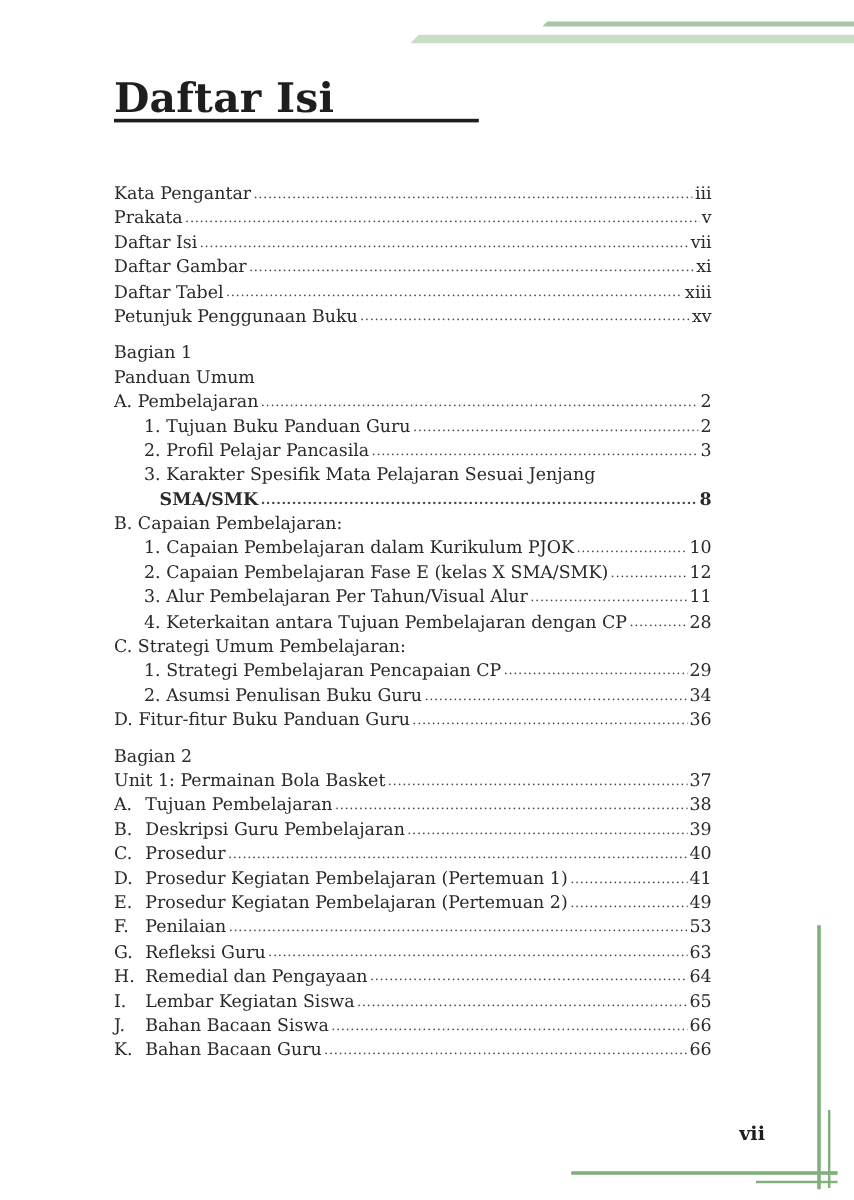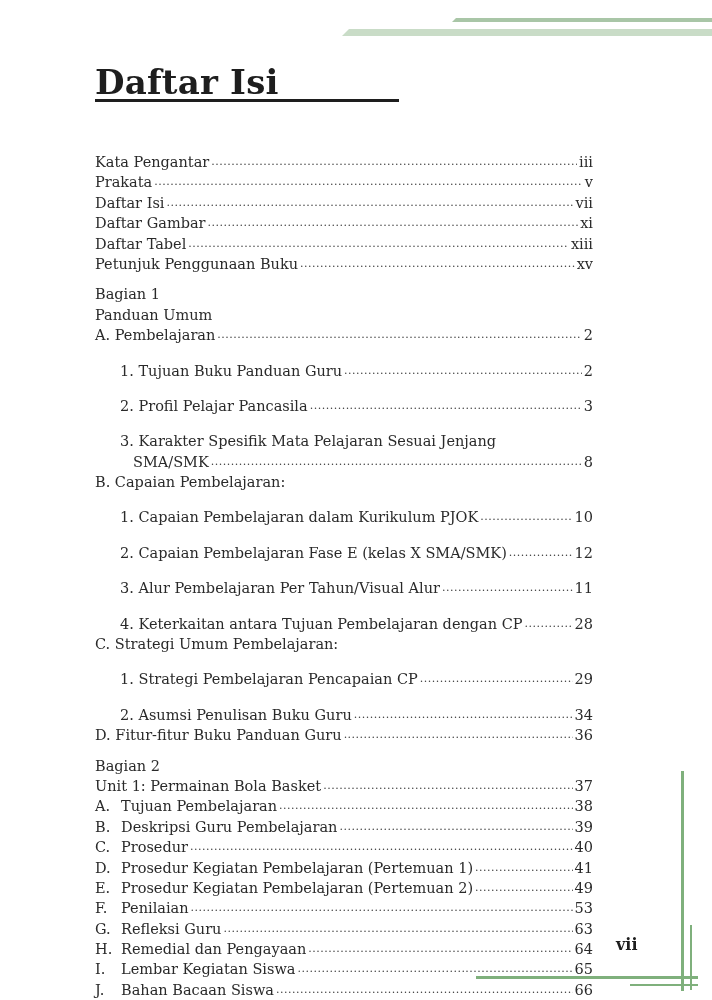--- a/index.html
+++ b/index.html
@@ -11,27 +11,27 @@
   .v-thick { left:681px; top:771px; width:3px; height:220px; background:#7fb07c; }
   .v-thin { left:690px; top:925px; width:2px; height:65px; background:#7fb07c; }
   .h-thick { left:476px; top:976px; width:222px; height:3px; background:#7fb07c; }
   .h-thin { left:630px; top:984px; width:68px; height:2px; background:#7fb07c; }
 
   .title { position:absolute; left:95px; top:62px; font-size:34px; font-weight:bold; color:#1e1e1e;
            font-family:"DejaVu Serif",serif; letter-spacing:0.2px; }
   .title-rule { position:absolute; left:95px; top:99px; width:304px; height:3px; background:#1e1e1e; }
 
   .toc { position:absolute; left:95px; top:152px; width:498px; font-size:14.5px; line-height:20.4px; }
-  .row { display:flex; align-items:flex-end; white-space:nowrap; height:20.4px; }
+  .row { display:flex; align-items:center; white-space:nowrap; height:20.4px; }
   .row .label { flex:0 0 auto; }
   .row .dots { flex:1 1 auto; overflow:hidden; margin:0 2px; color:#444; font-size:11px; letter-spacing:0.5px; }
   .row .dots::after { content:"....................................................................................................................................................................................................................."; }
   .row .page { flex:0 0 auto; text-align:right; }
-  .indent1 { padding-left:25px;margin-top:15px; }
-  .indent2 { padding-left:38px; }
+  .indent1 { padding-left:25px; }
+  .indent2 { padding-left:38px;font-weight:bold; }
   .gap { height:10px; }
   .letter { display:inline-block; width:26px; }
   .folio { position:absolute; left:616px; top:935px; font-size:16px; font-weight:bold; color:#1e1e1e; }
 </style>
 </head>
 <body>
 
 <div class="deco bar-top-1"></div>
 <div class="deco bar-top-2"></div>
 

